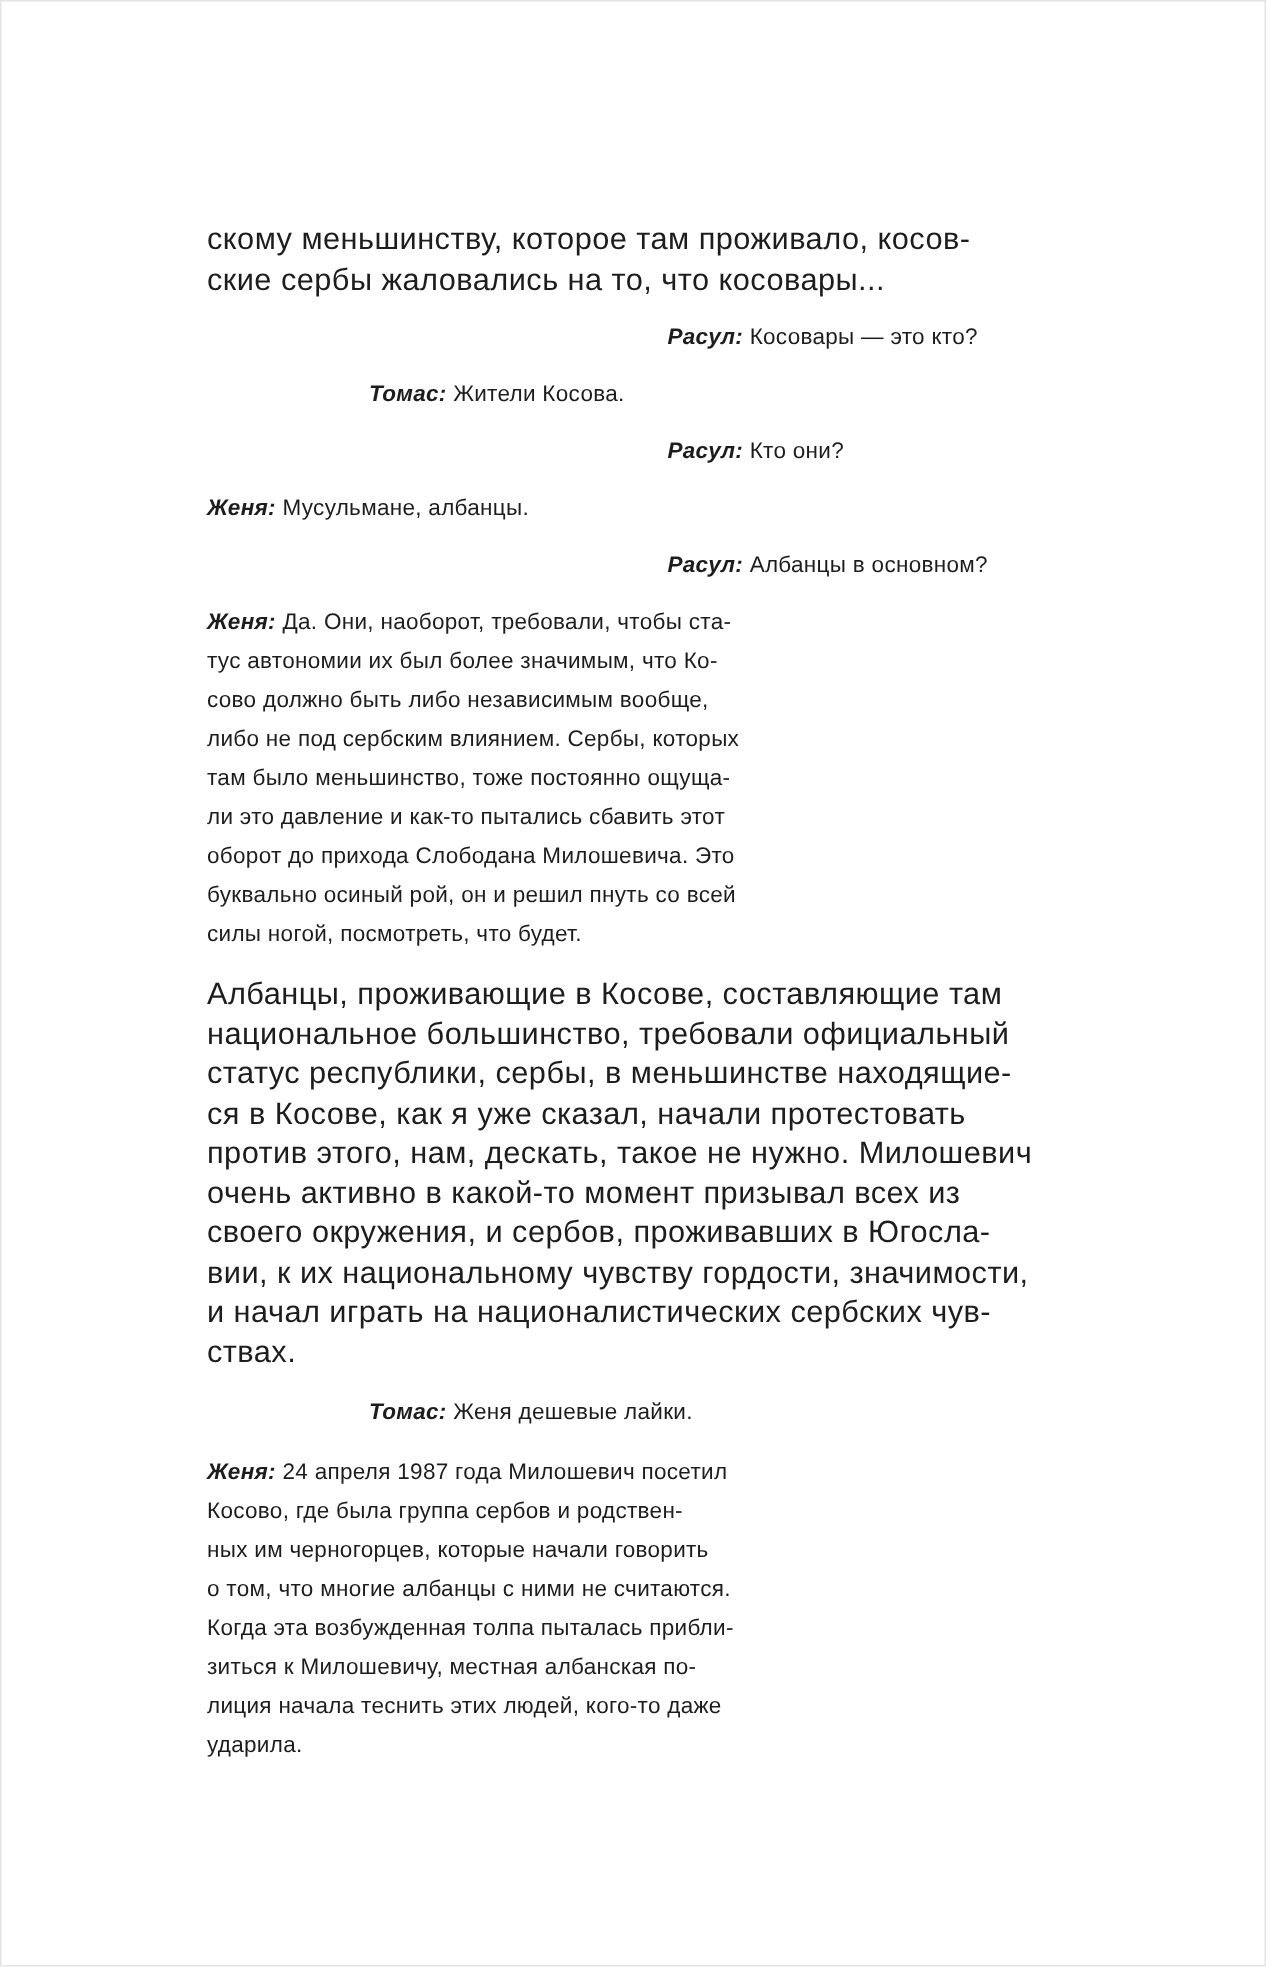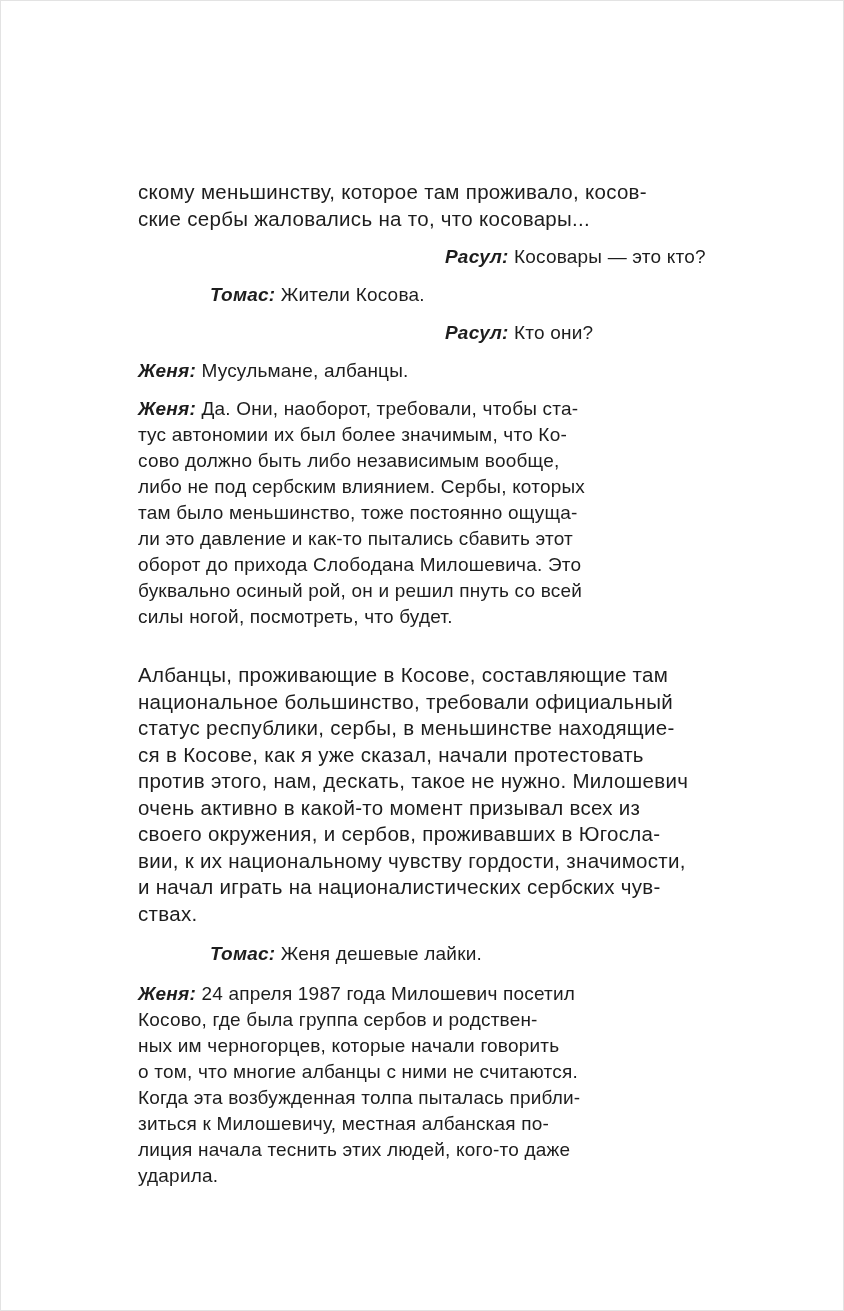--- a/index.html
+++ b/index.html
@@ -25,34 +25,33 @@
   p {
     margin: 0 0 12px 0;
   }
   .txt {
     white-space: pre-line;
   }
   .para-large {
     font-size: 20.5px;
     line-height: 26.5px;
     letter-spacing: 0.3px;
-    margin-top: 32px;
   }
   .dialogue {
-    font-size: 19px;
+    font-size: 15px;
     line-height: 26px;
     letter-spacing: 0.2px;
   }
   .speaker {
     font-weight: 700;
     font-style: italic;
     letter-spacing: 0.2px;
   }
   .ind-0 { margin-left: 0; }
-  .ind-1 { margin-left: 72px; }
+  .ind-1 { margin-left: 108px; }
   .ind-2 { margin-left: 307px; }
   .mb-14 { margin-bottom: 14px; }
   .page-number {
     position: absolute;
     bottom: 86px;
     left: 0;
     width: 100%;
     text-align: center;
     font-size: 19px;
     font-weight: 700;
@@ -70,20 +69,21 @@
 ские сербы жаловались на то, что косовары...</span></p>
 
     <p class="dialogue ind-2"><b class="speaker">Расул:</b> <span class="txt">Косовары — это кто?</span></p>
 
     <p class="dialogue ind-1"><b class="speaker">Томас:</b> <span class="txt">Жители Косова.</span></p>
 
     <p class="dialogue ind-2"><b class="speaker">Расул:</b> <span class="txt">Кто они?</span></p>
 
     <p class="dialogue ind-0"><b class="speaker">Женя:</b> <span class="txt">Мусульмане, албанцы.</span></p>
 
+    <p class="dialogue ind-2"><b class="speaker">Расул:</b> <span class="txt">Албанцы в основном?</span></p>
 
     <p class="dialogue ind-0 mb-14"><b class="speaker">Женя:</b> <span class="txt">Да. Они, наоборот, требовали, чтобы ста-
 тус автономии их был более значимым, что Ко-
 сово должно быть либо независимым вообще,
 либо не под сербским влиянием. Сербы, которых
 там было меньшинство, тоже постоянно ощуща-
 ли это давление и как-то пытались сбавить этот
 оборот до прихода Слободана Милошевича. Это
 буквально осиный рой, он и решил пнуть со всей
 силы ногой, посмотреть, что будет.</span></p>

